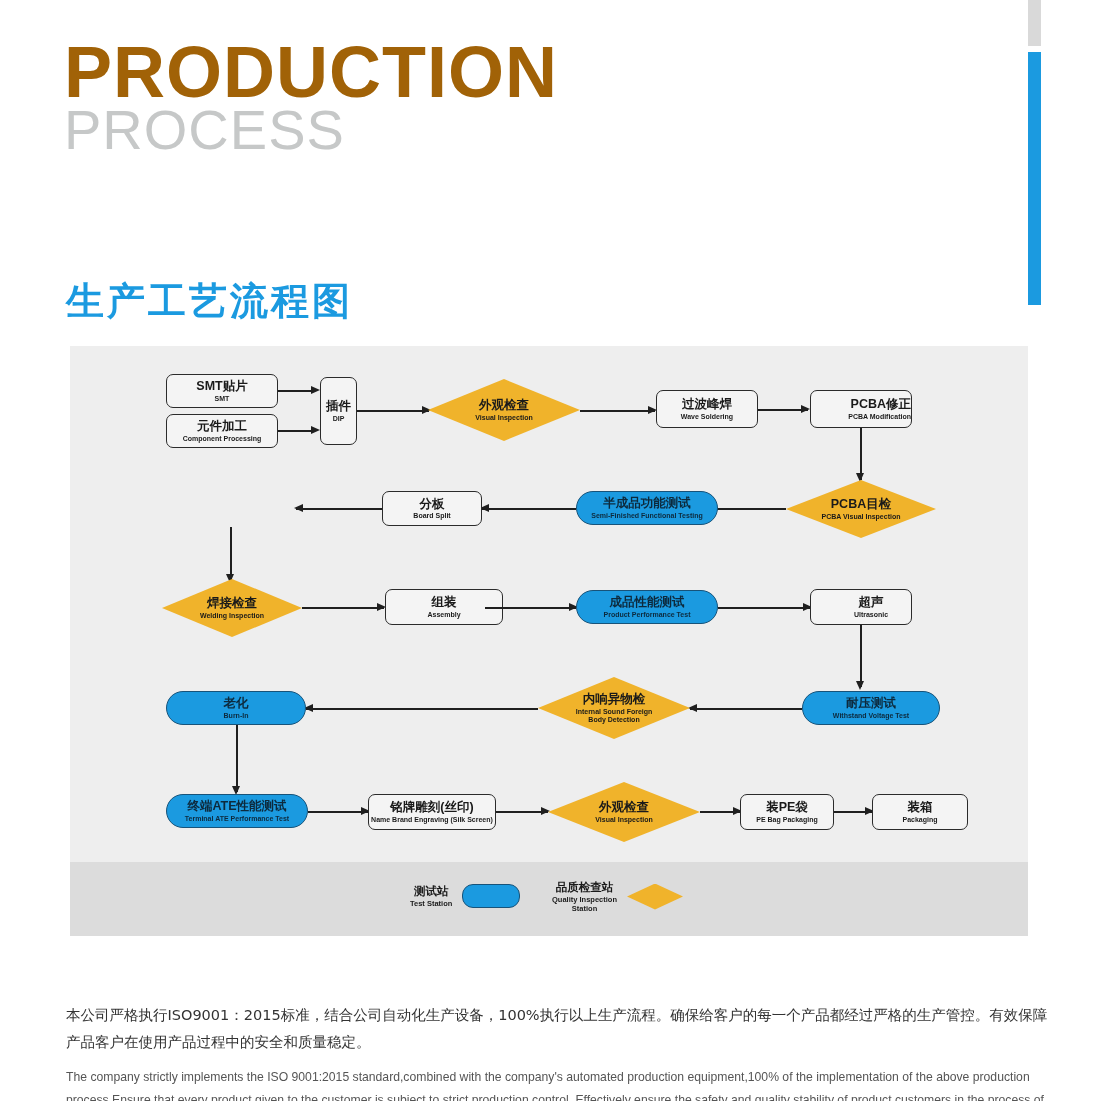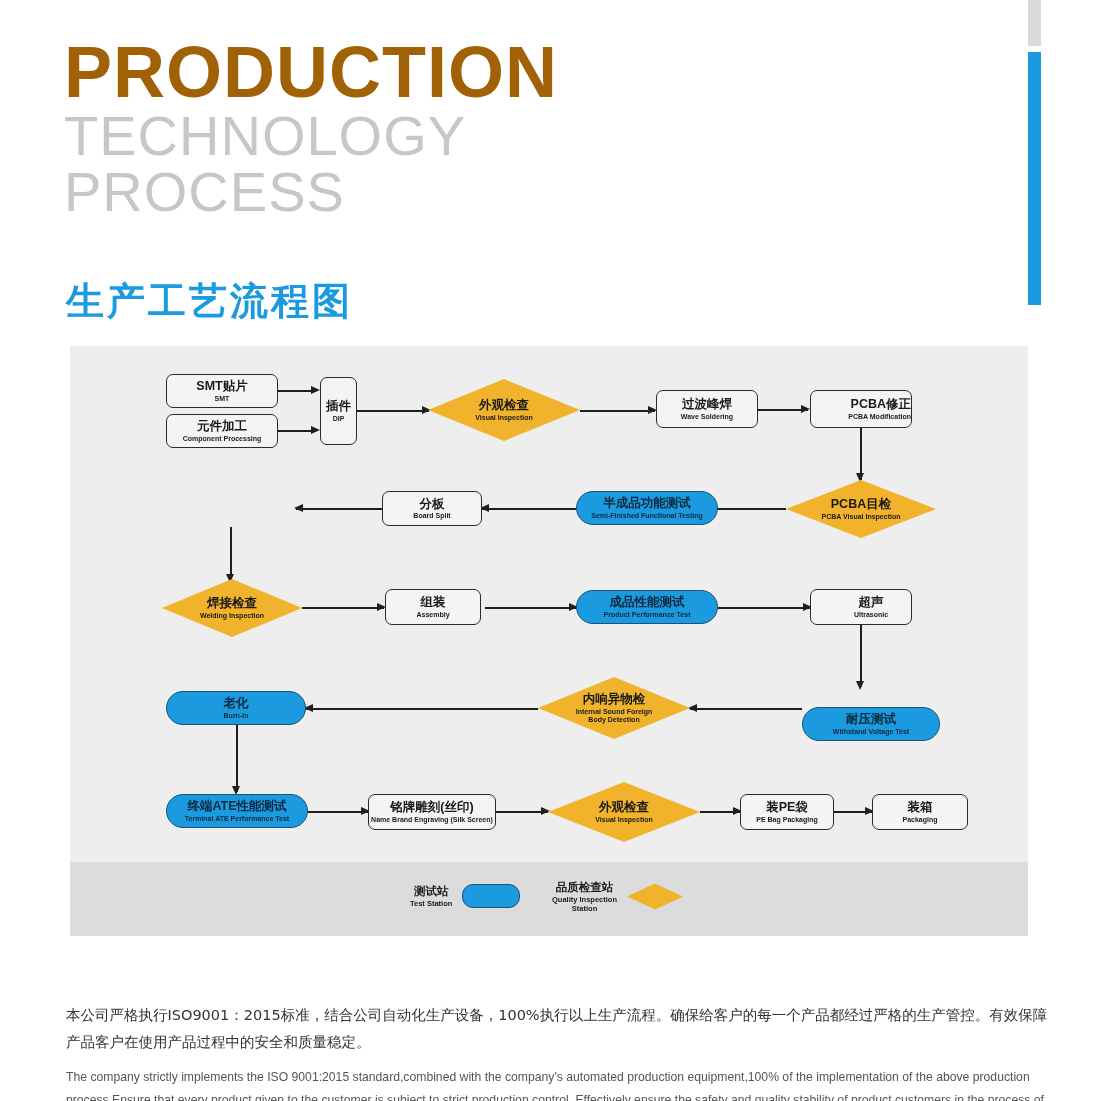--- a/index.html
+++ b/index.html
@@ -110,21 +110,20 @@
   }
 </style>
 </head>
 <body>
 
 <div class="accent-gray"></div>
 <div class="accent-blue"></div>
 
 <div class="title-block">
   <div class="title-1">PRODUCTION</div>
-  <div class="title-2">TECHNOLOGY</div>
   <div class="title-3">PROCESS</div>
 </div>
 <div class="title-cn">生产工艺流程图</div>
 
 <div class="flow-panel">
 
   <div class="node rect" style="left:96px;top:28px;width:112px;height:34px;">
     <div class="cn">SMT贴片</div>
     <div class="en">SMT</div>
   </div>
@@ -210,21 +209,21 @@
     <div class="dshape"></div>
     <div class="dlabel">
       <div class="cn">焊接检查</div>
       <div class="en">Welding Inspection</div>
     </div>
   </div>
 
   <div class="ln h" style="left:232px;top:261px;width:82px;"></div>
   <div class="arw r" style="left:307px;top:257px;"></div>
 
-  <div class="node rect" style="left:315px;top:243px;width:96px;height:36px;">
+  <div class="node rect" style="left:315px;top:243px;width:118px;height:36px;">
     <div class="cn">组装</div>
     <div class="en">Assembly</div>
   </div>
 
   <div class="ln h" style="left:415px;top:261px;width:91px;"></div>
   <div class="arw r" style="left:499px;top:257px;"></div>
 
   <div class="node pill" style="left:506px;top:244px;width:142px;height:34px;">
     <div class="cn">成品性能测试</div>
     <div class="en">Product Performance Test</div>
@@ -234,21 +233,21 @@
   <div class="arw r" style="left:733px;top:257px;"></div>
 
   <div class="node rect" style="left:740px;top:243px;width:102px;height:36px;padding-left:20px;">
     <div class="cn">超声</div>
     <div class="en">Ultrasonic</div>
   </div>
 
   <div class="ln v" style="left:790px;top:279px;width:1.6px;height:62px;"></div>
   <div class="arw d" style="left:786px;top:335px;"></div>
 
-  <div class="node pill" style="left:732px;top:361px;width:138px;height:34px;">
+  <div class="node pill" style="left:732px;top:345px;width:138px;height:34px;">
     <div class="cn">耐压测试</div>
     <div class="en">Withstand Voltage Test</div>
   </div>
 
   <div class="ln h" style="left:620px;top:362px;width:112px;"></div>
   <div class="arw l" style="left:618px;top:358px;"></div>
 
   <div class="node diamond" style="left:468px;top:331px;width:152px;height:62px;">
     <div class="dshape"></div>
     <div class="dlabel">

